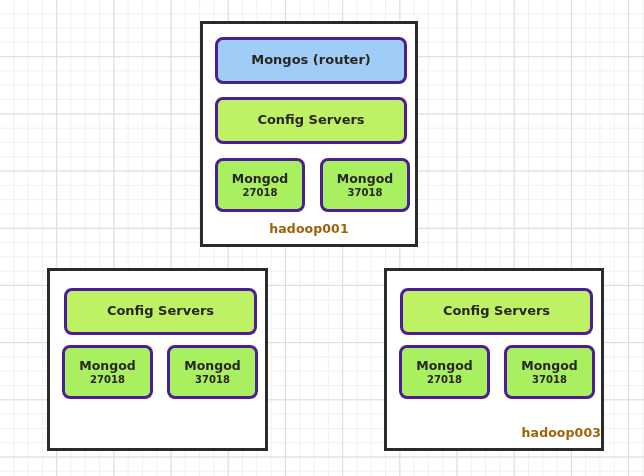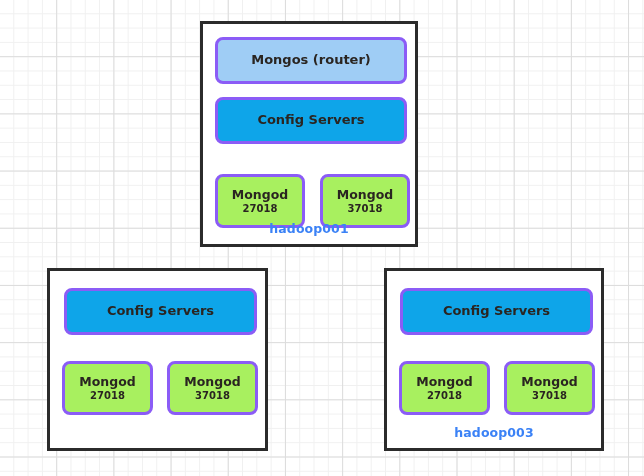--- a/index.html
+++ b/index.html
@@ -40,44 +40,44 @@
     border: 3px solid #2b2b2b;
   }
 
   .host-label {
     position: absolute;
     left: 0;
     right: 0;
     text-align: center;
     font-size: 12.5px;
     font-weight: bold;
-    color: #3b82f6;
+    color: #a16207;
     letter-spacing: 0.1px;
     white-space: nowrap;
   }
 
   
   .svc {
     position: absolute;
     box-sizing: border-box;
-    border: 3px solid #8b5cf6;
+    border: 3px solid #4c1d95;
     border-radius: 8px;
     display: flex;
     flex-direction: column;
     align-items: center;
     justify-content: center;
     text-align: center;
     color: #2a2521;
     font-weight: bold;
     line-height: 1.25;
   }
 
   .svc.blue   { background: #9fcdf5; }
-  .svc.yellow { background: #0ea5e9; }
-  .svc.green  { background: #a8f05f; margin-top: 16px; }
+  .svc.yellow { background: #bef264; }
+  .svc.green  { background: #a8f05f; }
 
   .svc .l1 { font-size: 12.5px; }
   .svc .l2 { font-size: 10px; }
 
   .svc.wide .l1 { font-size: 13px; }
 
   
   #host-hadoop001          { left: 200px; top: 21px;  width: 218px; height: 226px; }
   #host-hadoop001 .host-label { bottom: 8px; }
   #h1-mongos   { left: 12px; top: 13px;  width: 192px; height: 47px; }
@@ -87,21 +87,21 @@
 
   
   #host-hadoop002          { left: 47px; top: 268px; width: 221px; height: 183px; }
   #host-hadoop002 .host-label { bottom: 8px; }
   #h2-config   { left: 14px; top: 17px;  width: 193px; height: 47px; }
   #h2-mongod-a { left: 12px; top: 74px;  width: 91px;  height: 54px; }
   #h2-mongod-b { left: 117px; top: 74px; width: 91px;  height: 54px; }
 
   
   #host-hadoop003          { left: 384px; top: 268px; width: 220px; height: 183px; }
-  #host-hadoop003 .host-label { bottom: 8px; }
+  #host-hadoop003 .host-label { bottom: 8px; text-align: right; }
   #h3-config   { left: 13px; top: 17px;  width: 193px; height: 47px; }
   #h3-mongod-a { left: 12px; top: 74px;  width: 91px;  height: 54px; }
   #h3-mongod-b { left: 117px; top: 74px; width: 91px;  height: 54px; }
 </style>
 </head>
 <body>
 
 <div id="canvas">
 
   <div class="host" id="host-hadoop001">

